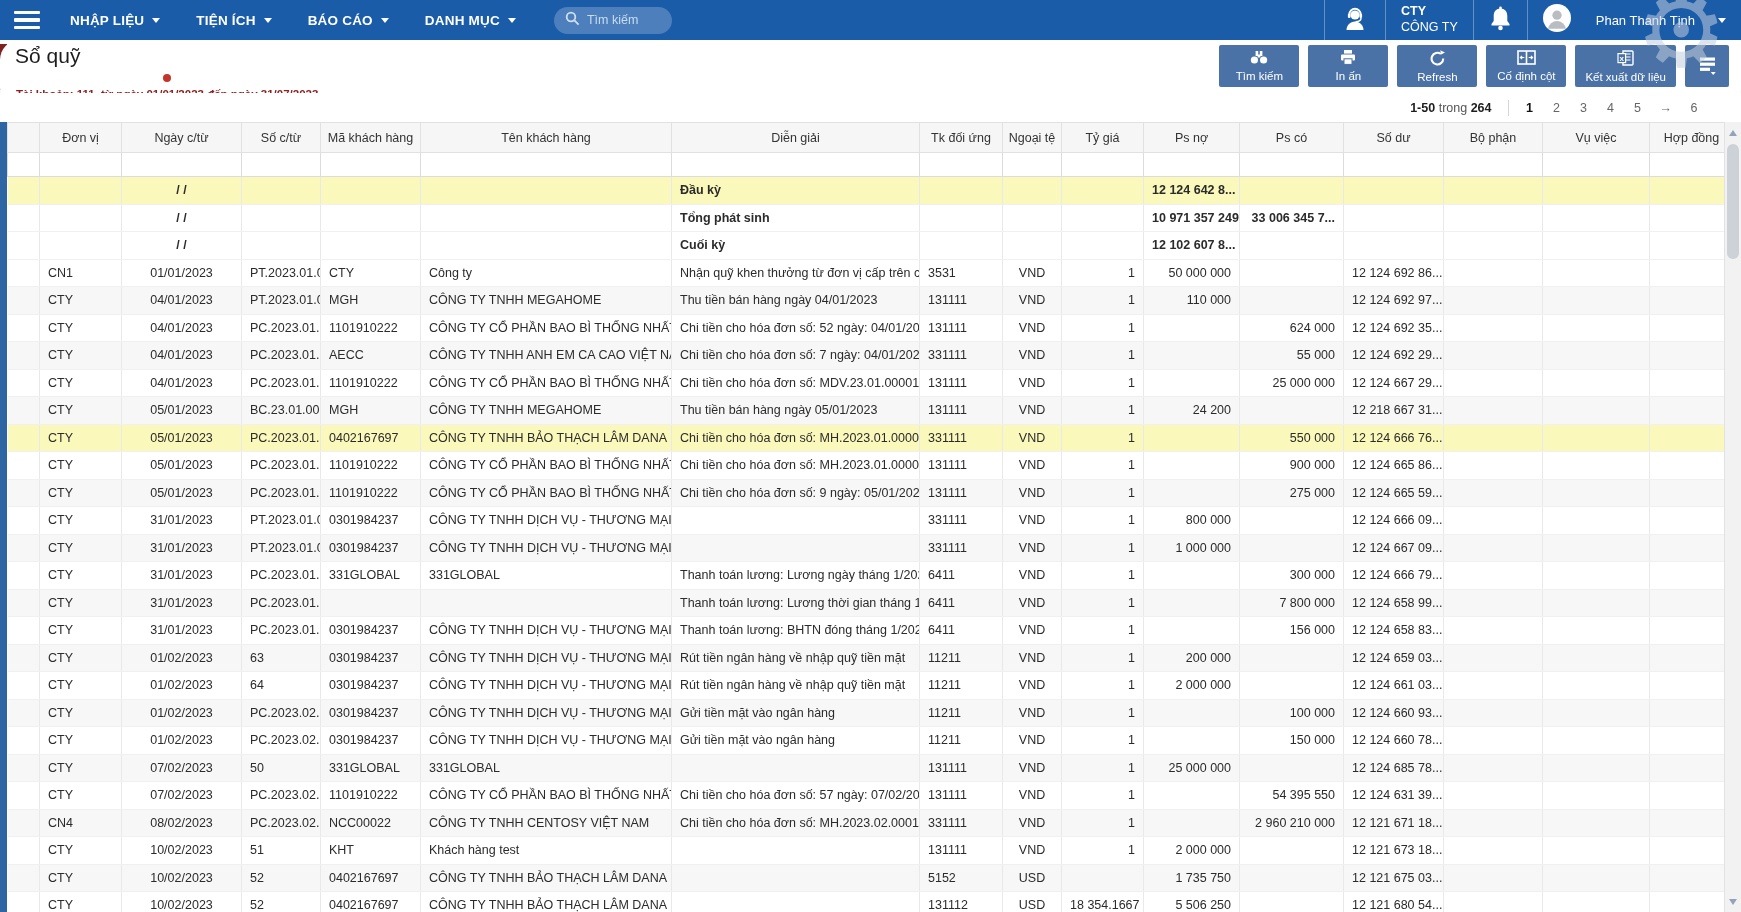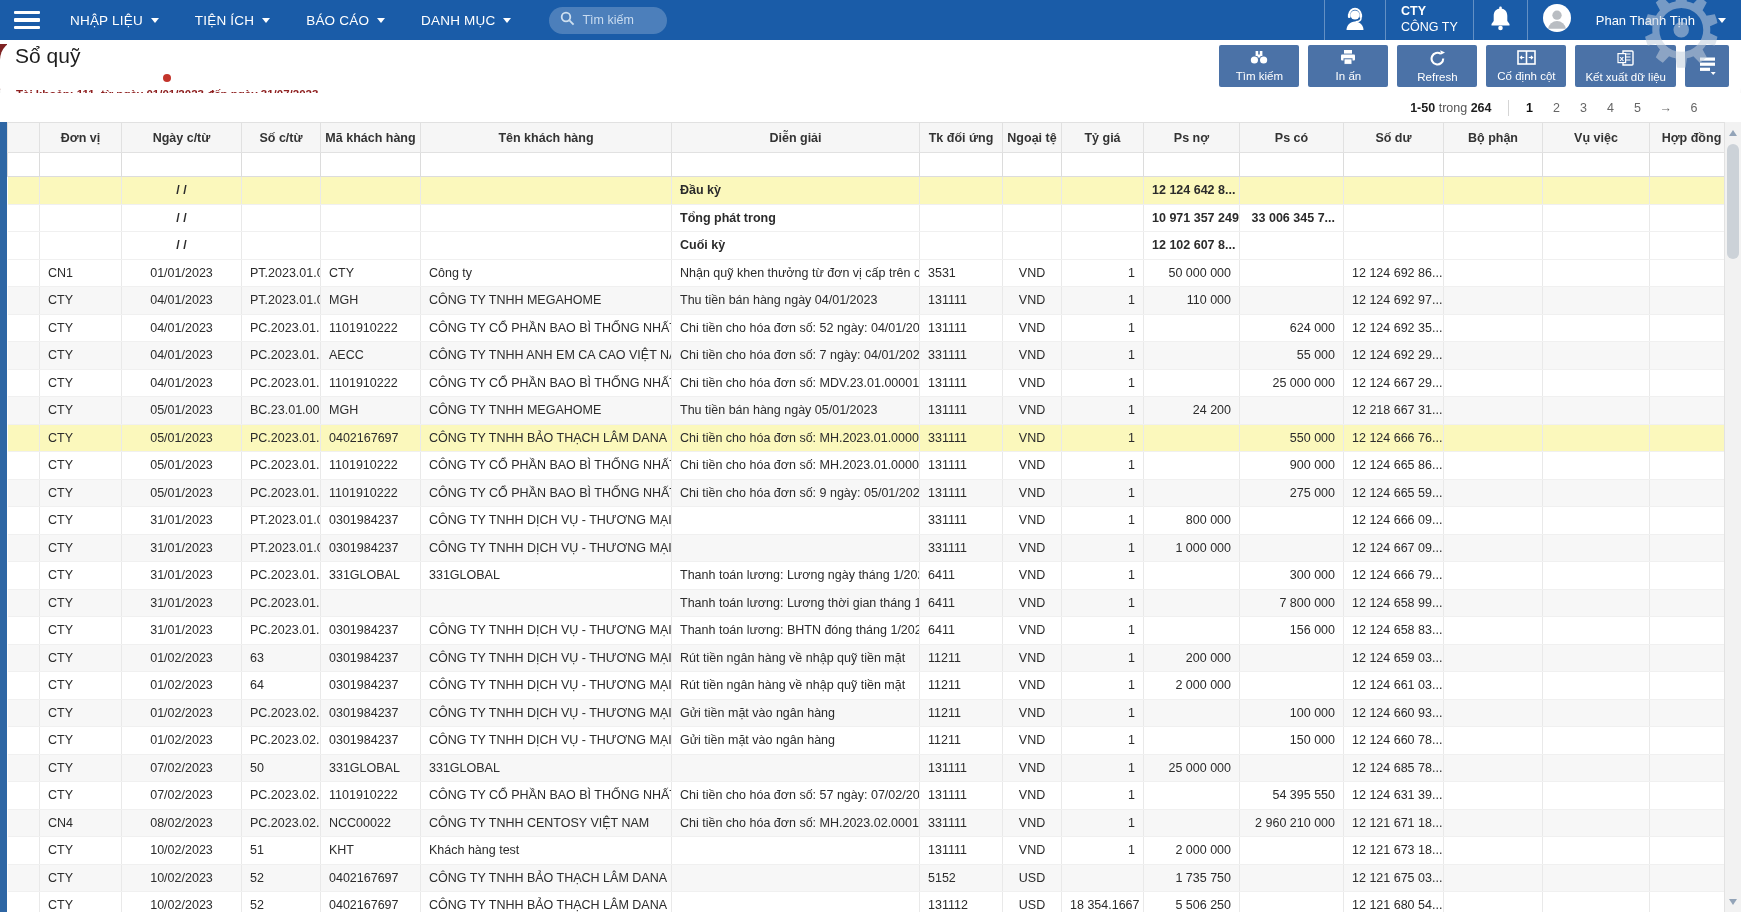--- a/index.html
+++ b/index.html
@@ -6,21 +6,21 @@
   html,body { width:1741px; height:912px; overflow:hidden; background:#fff;
               font-family:"Liberation Sans", sans-serif; }
 
   
   .nav { position:absolute; top:0; left:0; width:1741px; height:40px;
          background:#1A5CA8; display:flex; align-items:center; z-index:2; }
   .hamburger { width:26px; height:18px; margin-left:14px; display:flex; flex-direction:column;
                justify-content:space-between; cursor:pointer; }
   .hamburger span { display:block; height:3.4px; background:#fff; border-radius:1px; }
   .nav-menus { display:flex; gap:36px; margin-left:30px; }
-  .nav-menu { color:#fff; font-weight:normal; font-size:13.5px; display:flex; align-items:center;
+  .nav-menu { color:#fff; font-weight:bold; font-size:13.5px; display:flex; align-items:center;
               gap:8px; cursor:pointer; letter-spacing:.2px; }
   .caret { width:0; height:0; border-left:4.5px solid transparent; border-right:4.5px solid transparent;
            border-top:5px solid #fff; display:inline-block; }
   .nav-search { margin-left:38px; height:27px; width:118px; background:rgba(255,255,255,.22);
                 border-radius:14px; display:flex; align-items:center; padding:0 11px; gap:7px; }
   .nav-search input { background:transparent; border:none; outline:none; width:70px;
                       font-size:12.5px; color:#eaf2fb; font-family:"Liberation Sans",sans-serif; }
   .nav-search input::placeholder { color:#c9dcf0; }
   .nav-right { margin-left:auto; display:flex; align-items:stretch; height:100%; position:relative; z-index:4; }
   .nav-block { display:flex; align-items:center; padding:0 15px; border-left:1px solid rgba(255,255,255,.32); }
@@ -58,21 +58,21 @@
               gap:16px; font-size:12.5px; color:#555; }
   .pager-summary b { color:#1d1d1d; }
   .pager-div { width:1px; height:16px; background:#d5d5d5; }
   .pages { display:flex; gap:17px; }
   .page { color:#666; cursor:pointer; min-width:10px; text-align:center; }
   .page.cur { color:#111; font-weight:bold; }
 
   
   .table-wrap { position:absolute; top:122px; left:7px; width:1734px; bottom:0; overflow:hidden; }
   table { border-collapse:collapse; table-layout:fixed; width:1726px; font-size:12.5px; color:#2b2b2b; }
-  th { height:30px; background:#f6f6f6; font-weight:bold; color:#333; text-align:center;
+  th { height:30px; background:#f6f6f6; font-weight:normal; color:#333; text-align:center;
        border:1px solid #e1e1e1; overflow:hidden; white-space:nowrap; }
   tr.filter td { height:24px; background:#fff; border:1px solid #dcdcdc; }
   tbody td { height:27.5px; padding:0 8px; border-right:1px solid #e9e9e9; border-bottom:1px solid #f0f0f0;
              white-space:nowrap; overflow:hidden; }
   tbody tr.alt { background:#f7f7f7; }
   tbody tr.hl { background:#FBF8BC; }
   tbody tr.sumrow td { font-weight:bold; }
   .al { text-align:left; } .ac { text-align:center; } .ar { text-align:right; }
 
   
@@ -341,21 +341,21 @@
           <td class="al"></td>
           <td class="al"></td>
         </tr>
         <tr class="sumrow">
           <td class="al"></td>
           <td class="al"></td>
           <td class="ac">/ /</td>
           <td class="al"></td>
           <td class="al"></td>
           <td class="al"></td>
-          <td class="al">Tổng phát trong</td>
+          <td class="al">Tổng phát sinh</td>
           <td class="al"></td>
           <td class="ac"></td>
           <td class="ar"></td>
           <td class="ar">10 971 357 249</td>
           <td class="ar">33 006 345 7...</td>
           <td class="al"></td>
           <td class="al"></td>
           <td class="al"></td>
           <td class="al"></td>
         </tr>

